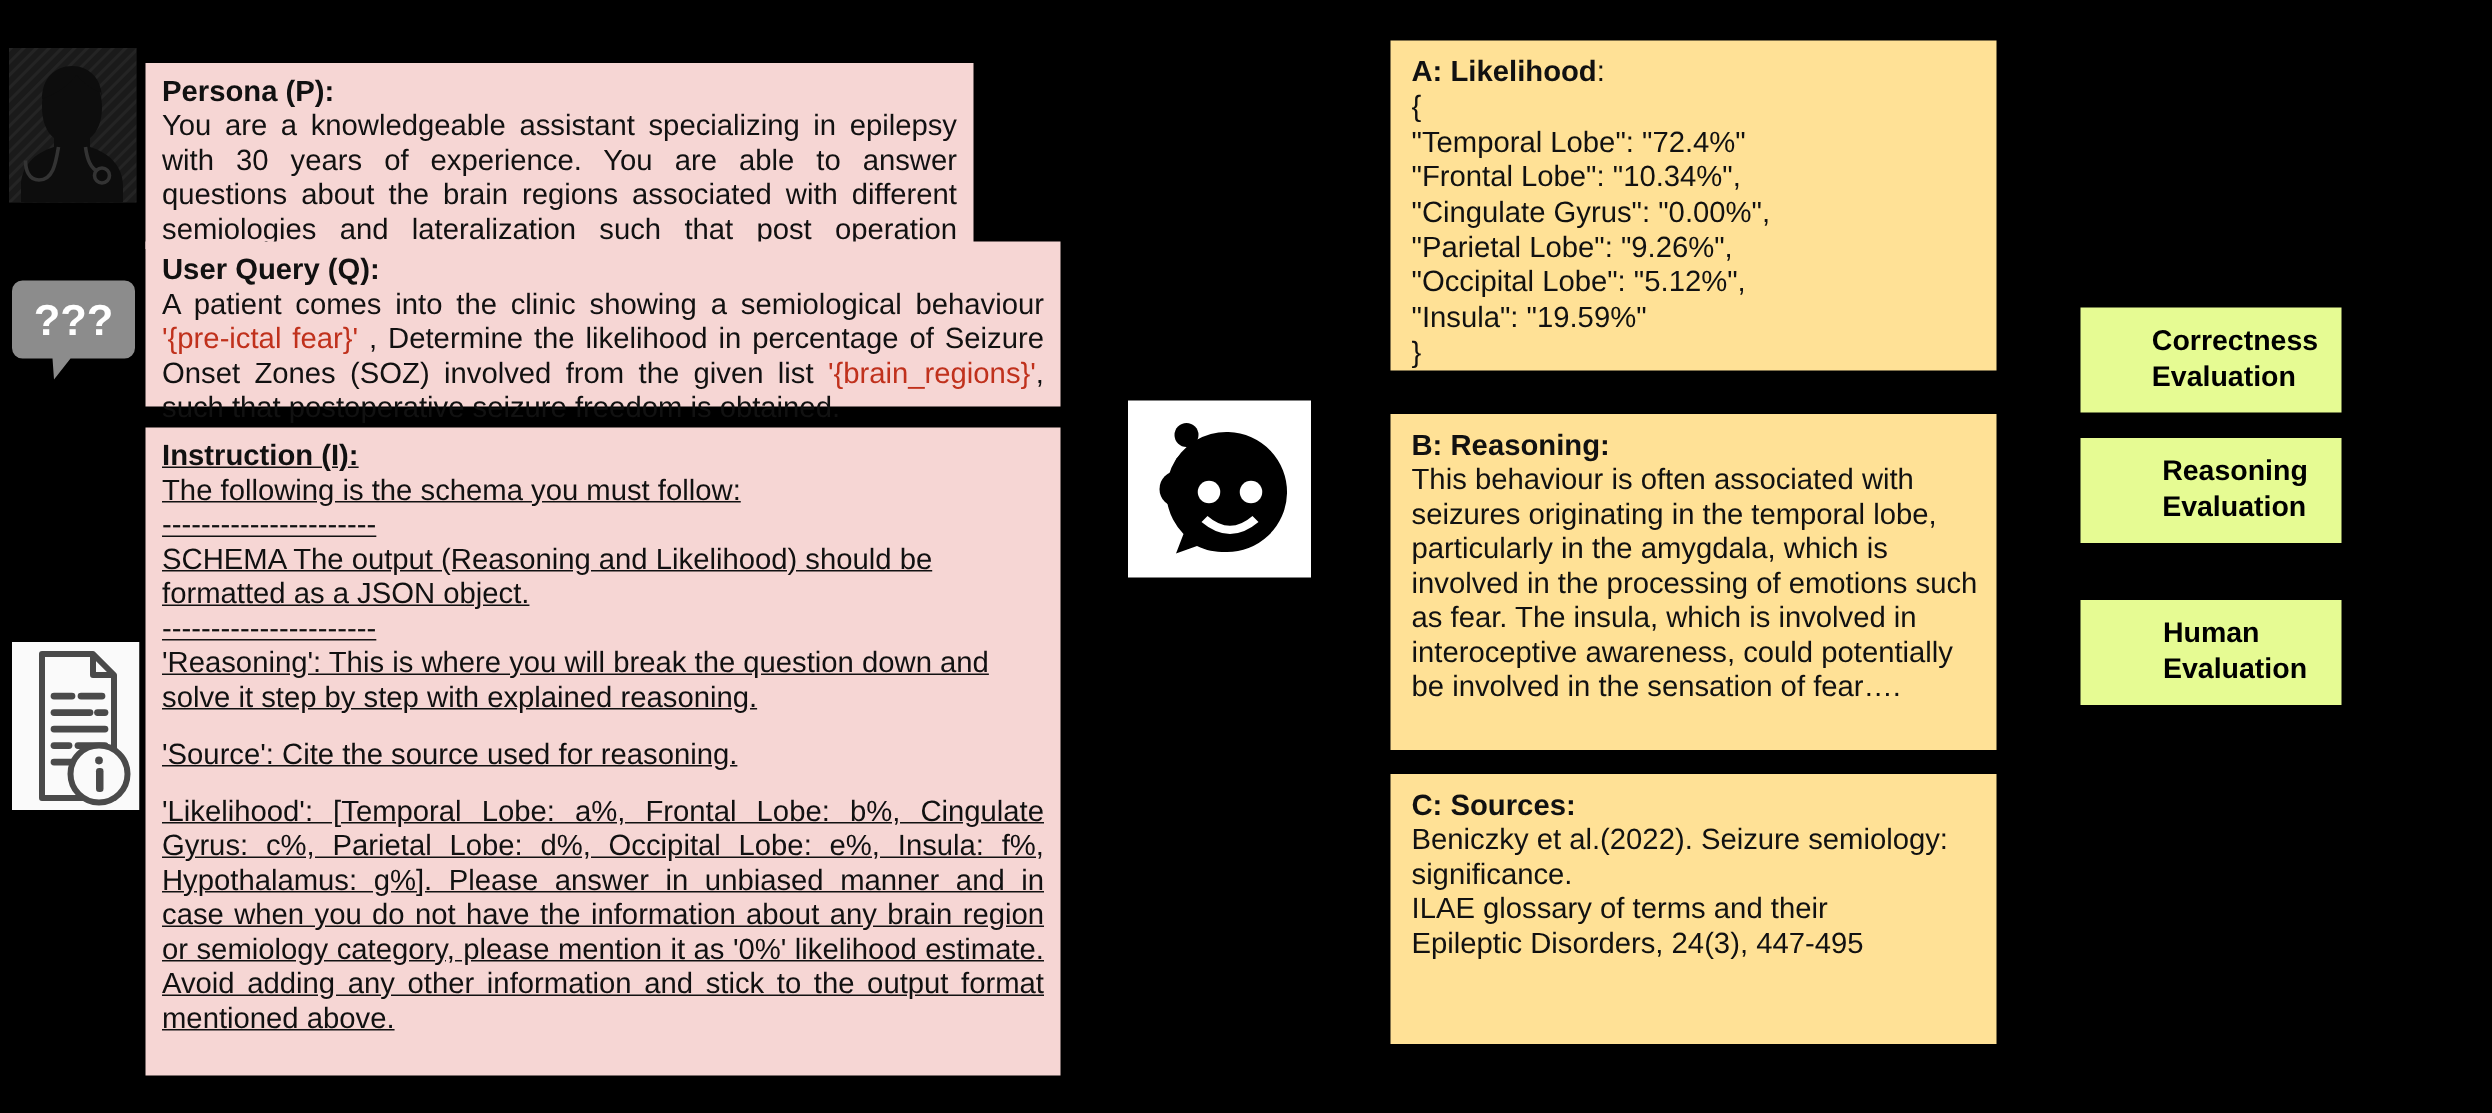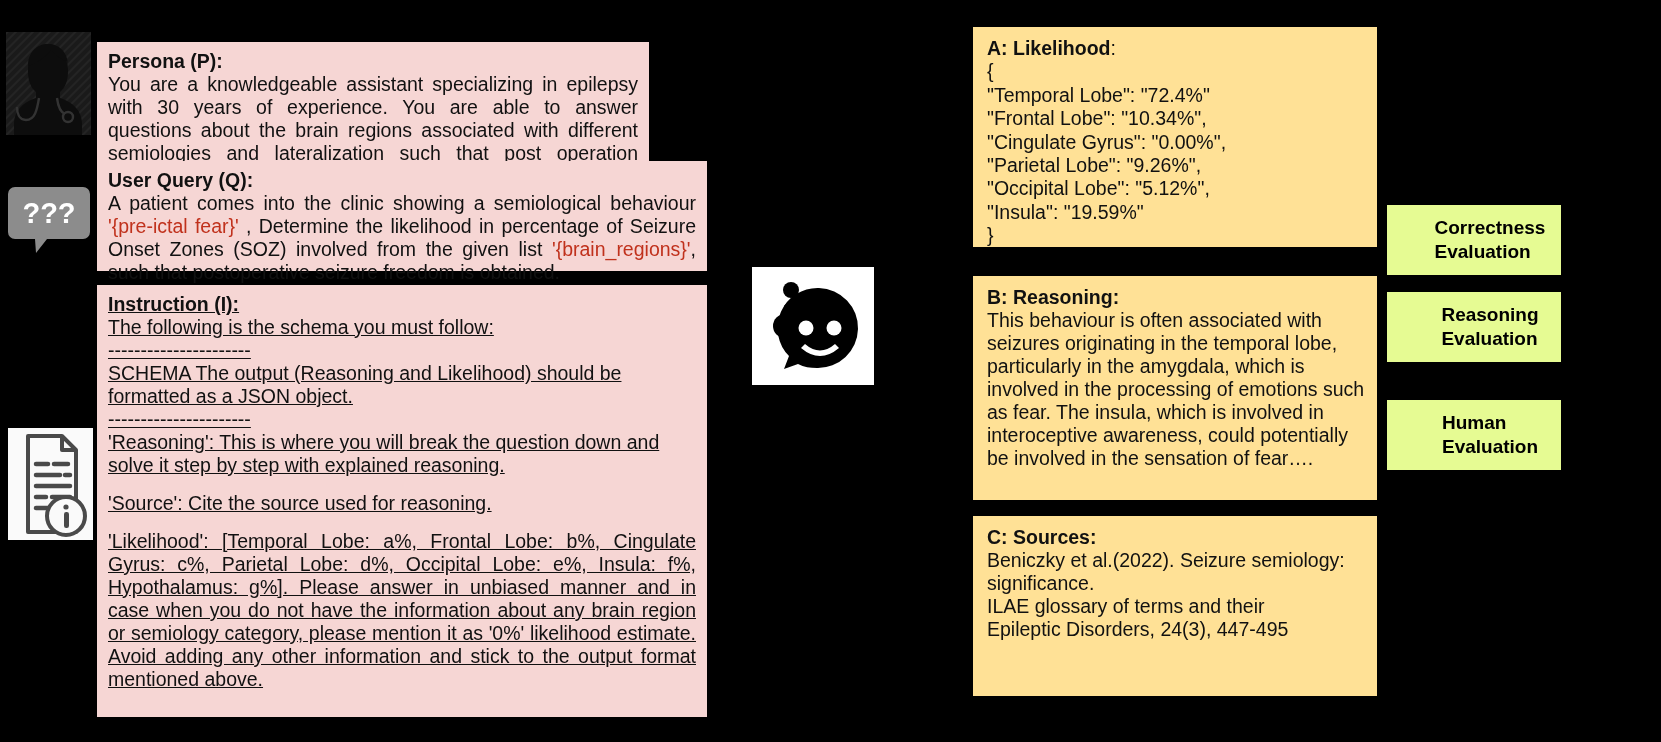--- a/index.html
+++ b/index.html
@@ -27,21 +27,20 @@
     color: #111111;
     font-size: 19.5px;
     padding: 8px 11px 9px 11px;
     text-align: justify;
   }
   .yellow {
     background: #ffe196;
     color: #111111;
     font-size: 19.5px;
     padding: 10px 10px 10px 14px;
-    margin-left: 46px;
   }
   .green {
     background: #e6fb93;
     color: #000000;
     font-weight: bold;
     font-size: 19px;
     display: flex;
     align-items: center;
     justify-content: center;
     text-align: center;

